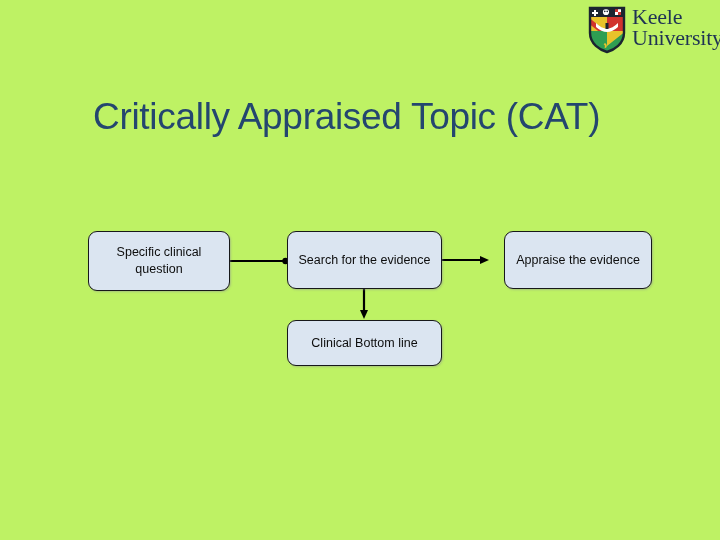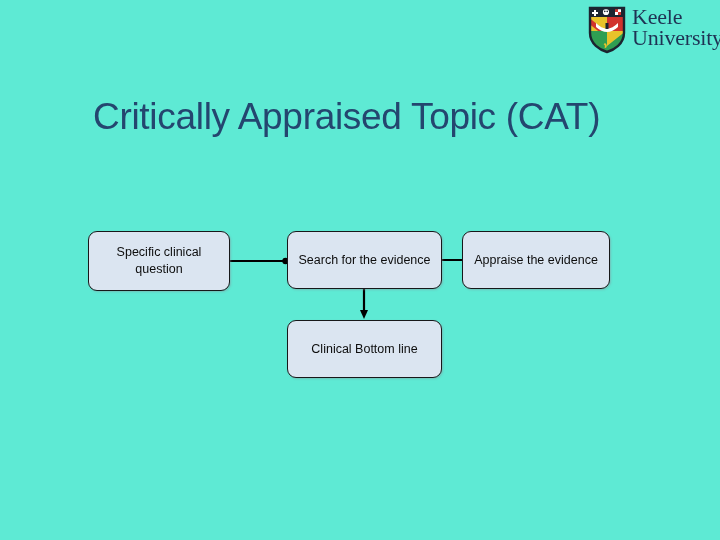--- a/index.html
+++ b/index.html
@@ -4,21 +4,21 @@
 <style>
   html, body {
     margin: 0;
     padding: 0;
     background: #ffffff;
   }
   #slide {
     position: relative;
     width: 720px;
     height: 540px;
-    background: #5eead4;
+    background: #bef264;
     overflow: hidden;
     font-family: "Liberation Sans", sans-serif;
   }
 
   
   #logo {
     position: absolute;
     left: 588px;
     top: 6px;
     width: 126px;
@@ -80,22 +80,22 @@
     text-align: center;
     font-family: "Liberation Sans", sans-serif;
     font-size: 12.5px;
     color: #0d0d0d;
     line-height: 1.35;
     padding: 2px 8px;
     box-shadow: 1px 1px 2px rgba(140,140,150,0.45);
   }
   #node-question  { left: 88px;  top: 231px; width: 142px; height: 60px; }
   #node-search    { left: 287px; top: 231px; width: 155px; height: 58px; }
-  #node-appraise  { left: 462px; top: 231px; width: 148px; height: 58px; }
-  #node-bottom    { left: 287px; top: 320px; width: 155px; height: 58px; }
+  #node-appraise  { left: 504px; top: 231px; width: 148px; height: 58px; }
+  #node-bottom    { left: 287px; top: 320px; width: 155px; height: 46px; }
 
   #connectors {
     position: absolute;
     left: 0; top: 0;
     width: 720px; height: 540px;
     pointer-events: none;
   }
 </style>
 </head>
 <body>

